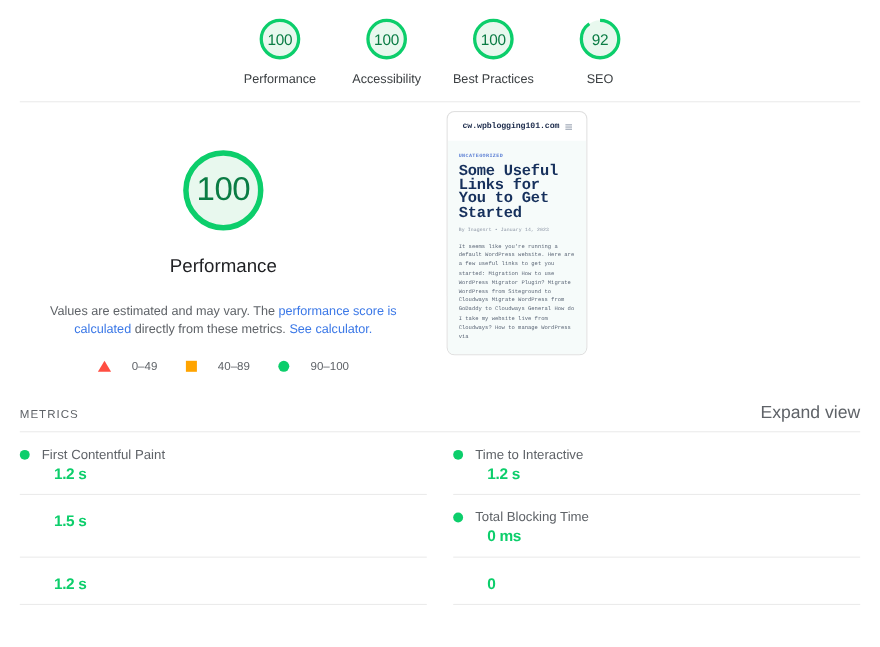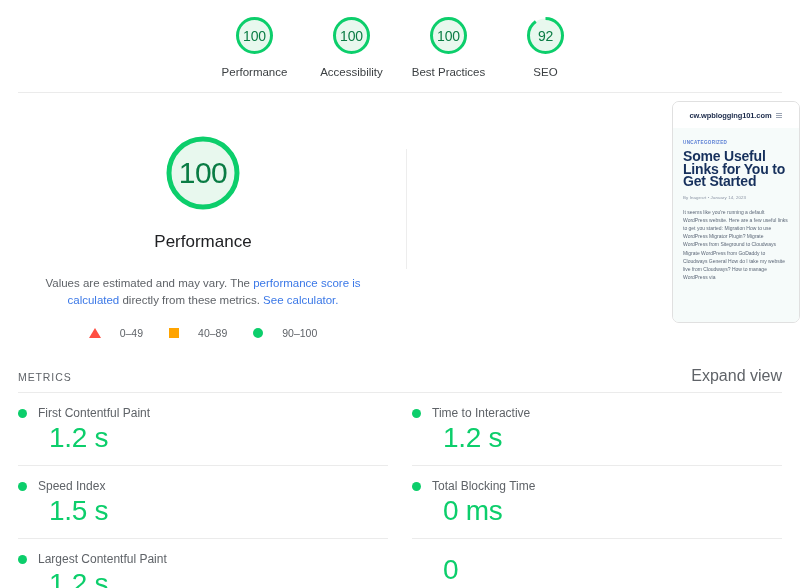--- a/index.html
+++ b/index.html
@@ -141,22 +141,23 @@
   .sw-cir {
     width: 10px; height: 10px;
     border-radius: 50%;
     background: #0cce6b;
   }
 
   
   .hero-right {
     flex: 1;
     display: flex;
-    justify-content: flex-end;
+    justify-content: flex-start;
     padding-top: 8px;
+    font-family: Liberation Mono, monospace;
   }
   .thumb {
     width: 128px;
     height: 222px;
     border: 1px solid #e0e0e0;
     border-radius: 7px;
     background: #ffffff;
     overflow: hidden;
     box-sizing: border-box;
   }
@@ -259,23 +260,24 @@
     background: #0cce6b;
     flex: none;
   }
   .metric-label {
     font-size: 12px;
     color: #5f6368;
   }
   .metric-value {
     margin-left: 31px;
     margin-top: 2px;
-    font-size: 28px;
+    font-size: 14px;
     color: #0cce6b;
     letter-spacing: -0.3px;
+    font-weight: bold;
   }
 </style>
 </head>
 <body>
 
 <div class="summary-bar">
   <div class="summary-item">
     <div class="mini-gauge">
       <svg width="43" height="43" viewBox="0 0 43 43">
         <circle cx="21.5" cy="21.5" r="17" fill="#e8f8ee" stroke="none"></circle>
@@ -388,39 +390,31 @@
 
   <div class="metric">
     <div class="metric-head">
       <span class="metric-dot"></span>
       <span class="metric-label">Time to Interactive</span>
     </div>
     <div class="metric-value">1.2 s</div>
   </div>
 
   <div class="metric">
-    <div class="metric-head">
-      <span class="metric-dot"></span>
-      <span class="metric-label">Speed Index</span>
-    </div>
     <div class="metric-value">1.5 s</div>
   </div>
 
   <div class="metric">
     <div class="metric-head">
       <span class="metric-dot"></span>
       <span class="metric-label">Total Blocking Time</span>
     </div>
     <div class="metric-value">0 ms</div>
   </div>
 
   <div class="metric">
-    <div class="metric-head">
-      <span class="metric-dot"></span>
-      <span class="metric-label">Largest Contentful Paint</span>
-    </div>
     <div class="metric-value">1.2 s</div>
   </div>
 
   <div class="metric">
     <div class="metric-value">0</div>
   </div>
 </div>
 
 </body></html>

